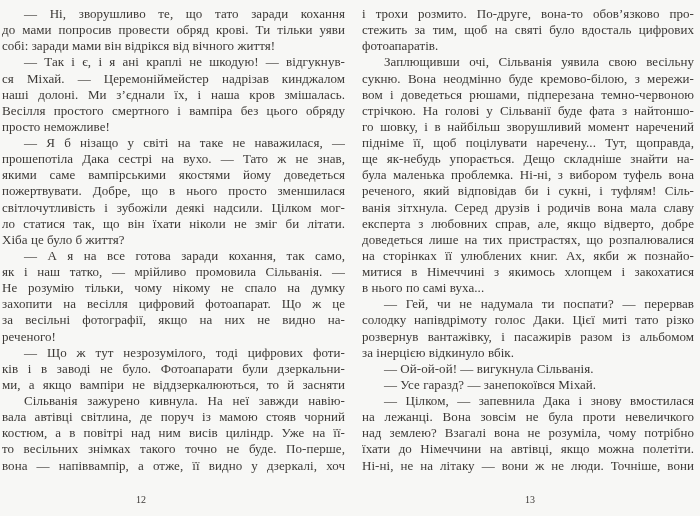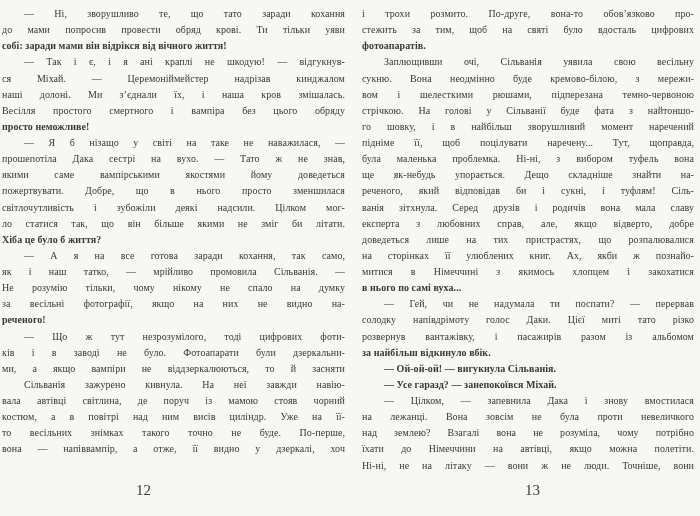--- a/index.html
+++ b/index.html
@@ -21,39 +21,38 @@
   }
   .page-left {
     left: 2px;
     width: 343px;
   }
   .page-right {
     left: 362px;
     width: 332px;
   }
   .line {
-    font-size: 10px;
+    font-size: 13px;
     line-height: 16.13px;
     height: 16.13px;
     overflow: hidden;
     text-align: justify;
     text-align-last: justify;
     letter-spacing: 0.05px;
   }
   .line.end {
     text-align-last: left;
-    font-weight: bold;
   }
   .line.indent {
     padding-left: 22px;
   }
   .pagenum {
     position: absolute;
-    top: 483px;
-    font-size: 15px;
+    top: 493px;
+    font-size: 10px;
     line-height: 14px;
   }
   .pagenum-left { left: 136px; }
   .pagenum-right { left: 525px; }
 </style>
 </head>
 <body style="background: rgb(247, 247, 245);">
 
 <div class="spread" style="color: rgb(59, 56, 53);">
   <div class="page page-left">
@@ -63,59 +62,60 @@
       <div class="line indent">— Так і є, і я ані краплі не шкодую! — відгукнув-</div>
       <div class="line">ся Міхай. — Церемоніймейстер надрізав кинджалом</div>
       <div class="line">наші долоні. Ми з’єднали їх, і наша кров змішалась.</div>
       <div class="line">Весілля простого смертного і вампіра без цього обряду</div>
       <div class="line end">просто неможливе!</div>
       <div class="line indent">— Я б нізащо у світі на таке не наважилася, —</div>
       <div class="line">прошепотіла Дака сестрі на вухо. — Тато ж не знав,</div>
       <div class="line">якими саме вампірськими якостями йому доведеться</div>
       <div class="line">пожертвувати. Добре, що в нього просто зменшилася</div>
       <div class="line">світлочутливість і зубожіли деякі надсили. Цілком мог-</div>
-      <div class="line">ло статися так, що він більше якими не зміг би літати.</div>
+      <div class="line">ло статися так, що він їхати ніколи не зміг би літати.</div>
       <div class="line end">Хіба це було б життя?</div>
       <div class="line indent">— А я на все готова заради кохання, так само,</div>
       <div class="line">як і наш татко, — мрійливо промовила Сільванія. —</div>
       <div class="line">Не розумію тільки, чому нікому не спало на думку</div>
+      <div class="line">захопити на весілля цифровий фотоапарат. Що ж це</div>
       <div class="line">за весільні фотографії, якщо на них не видно на-</div>
       <div class="line end">реченого!</div>
       <div class="line indent">— Що ж тут незрозумілого, тоді цифрових фоти-</div>
       <div class="line">ків і в заводі не було. Фотоапарати були дзеркальни-</div>
       <div class="line">ми, а якщо вампіри не віддзеркалюються, то й засняти</div>
       <div class="line indent">Сільванія зажурено кивнула. На неї завжди навію-</div>
       <div class="line">вала автівці світлина, де поруч із мамою стояв чорний</div>
       <div class="line">костюм, а в повітрі над ним висів циліндр. Уже на її-</div>
       <div class="line">то весільних знімках такого точно не буде. По-перше,</div>
       <div class="line">вона — напіввампір, а отже, її видно у дзеркалі, хоч</div>
     </div>
   <div class="page page-right">
       <div class="line">і трохи розмито. По-друге, вона-то обов’язково про-</div>
       <div class="line">стежить за тим, щоб на святі було вдосталь цифрових</div>
       <div class="line end">фотоапаратів.</div>
       <div class="line indent">Заплющивши очі, Сільванія уявила свою весільну</div>
       <div class="line">сукню. Вона неодмінно буде кремово-білою, з мережи-</div>
-      <div class="line">вом і шелесткими рюшами, підперезана темно-червоною</div>
+      <div class="line">вом і доведеться рюшами, підперезана темно-червоною</div>
       <div class="line">стрічкою. На голові у Сільванії буде фата з найтоншо-</div>
       <div class="line">го шовку, і в найбільш зворушливий момент наречений</div>
       <div class="line">підніме її, щоб поцілувати наречену... Тут, щоправда,</div>
+      <div class="line">ще як-небудь упорається. Дещо складніше знайти на-</div>
       <div class="line">була маленька проблемка. Ні-ні, з вибором туфель вона</div>
-      <div class="line">ще як-небудь упорається. Дещо складніше знайти на-</div>
       <div class="line">реченого, який відповідав би і сукні, і туфлям! Сіль-</div>
       <div class="line">ванія зітхнула. Серед друзів і родичів вона мала славу</div>
       <div class="line">експерта з любовних справ, але, якщо відверто, добре</div>
       <div class="line">доведеться лише на тих пристрастях, що розпалювалися</div>
       <div class="line">на сторінках її улюблених книг. Ах, якби ж познайо-</div>
       <div class="line">митися в Німеччині з якимось хлопцем і закохатися</div>
       <div class="line end">в нього по самі вуха...</div>
       <div class="line indent">— Гей, чи не надумала ти поспати? — перервав</div>
       <div class="line">солодку напівдрімоту голос Даки. Цієї миті тато різко</div>
       <div class="line">розвернув вантажівку, і пасажирів разом із альбомом</div>
-      <div class="line end">за найбільш відкинуло вбік.</div>
+      <div class="line end">за інерцією відкинуло вбік.</div>
       <div class="line indent end">— Ой-ой-ой! — вигукнула Сільванія.</div>
       <div class="line indent end">— Усе гаразд? — занепокоївся Міхай.</div>
       <div class="line indent">— Цілком, — запевнила Дака і знову вмостилася</div>
       <div class="line">на лежанці. Вона зовсім не була проти невеличкого</div>
       <div class="line">над землею? Взагалі вона не розуміла, чому потрібно</div>
       <div class="line">їхати до Німеччини на автівці, якщо можна полетіти.</div>
       <div class="line">Ні-ні, не на літаку — вони ж не люди. Точніше, вони</div>
     </div>
   <div class="pagenum pagenum-left">12</div>
   <div class="pagenum pagenum-right">13</div>

